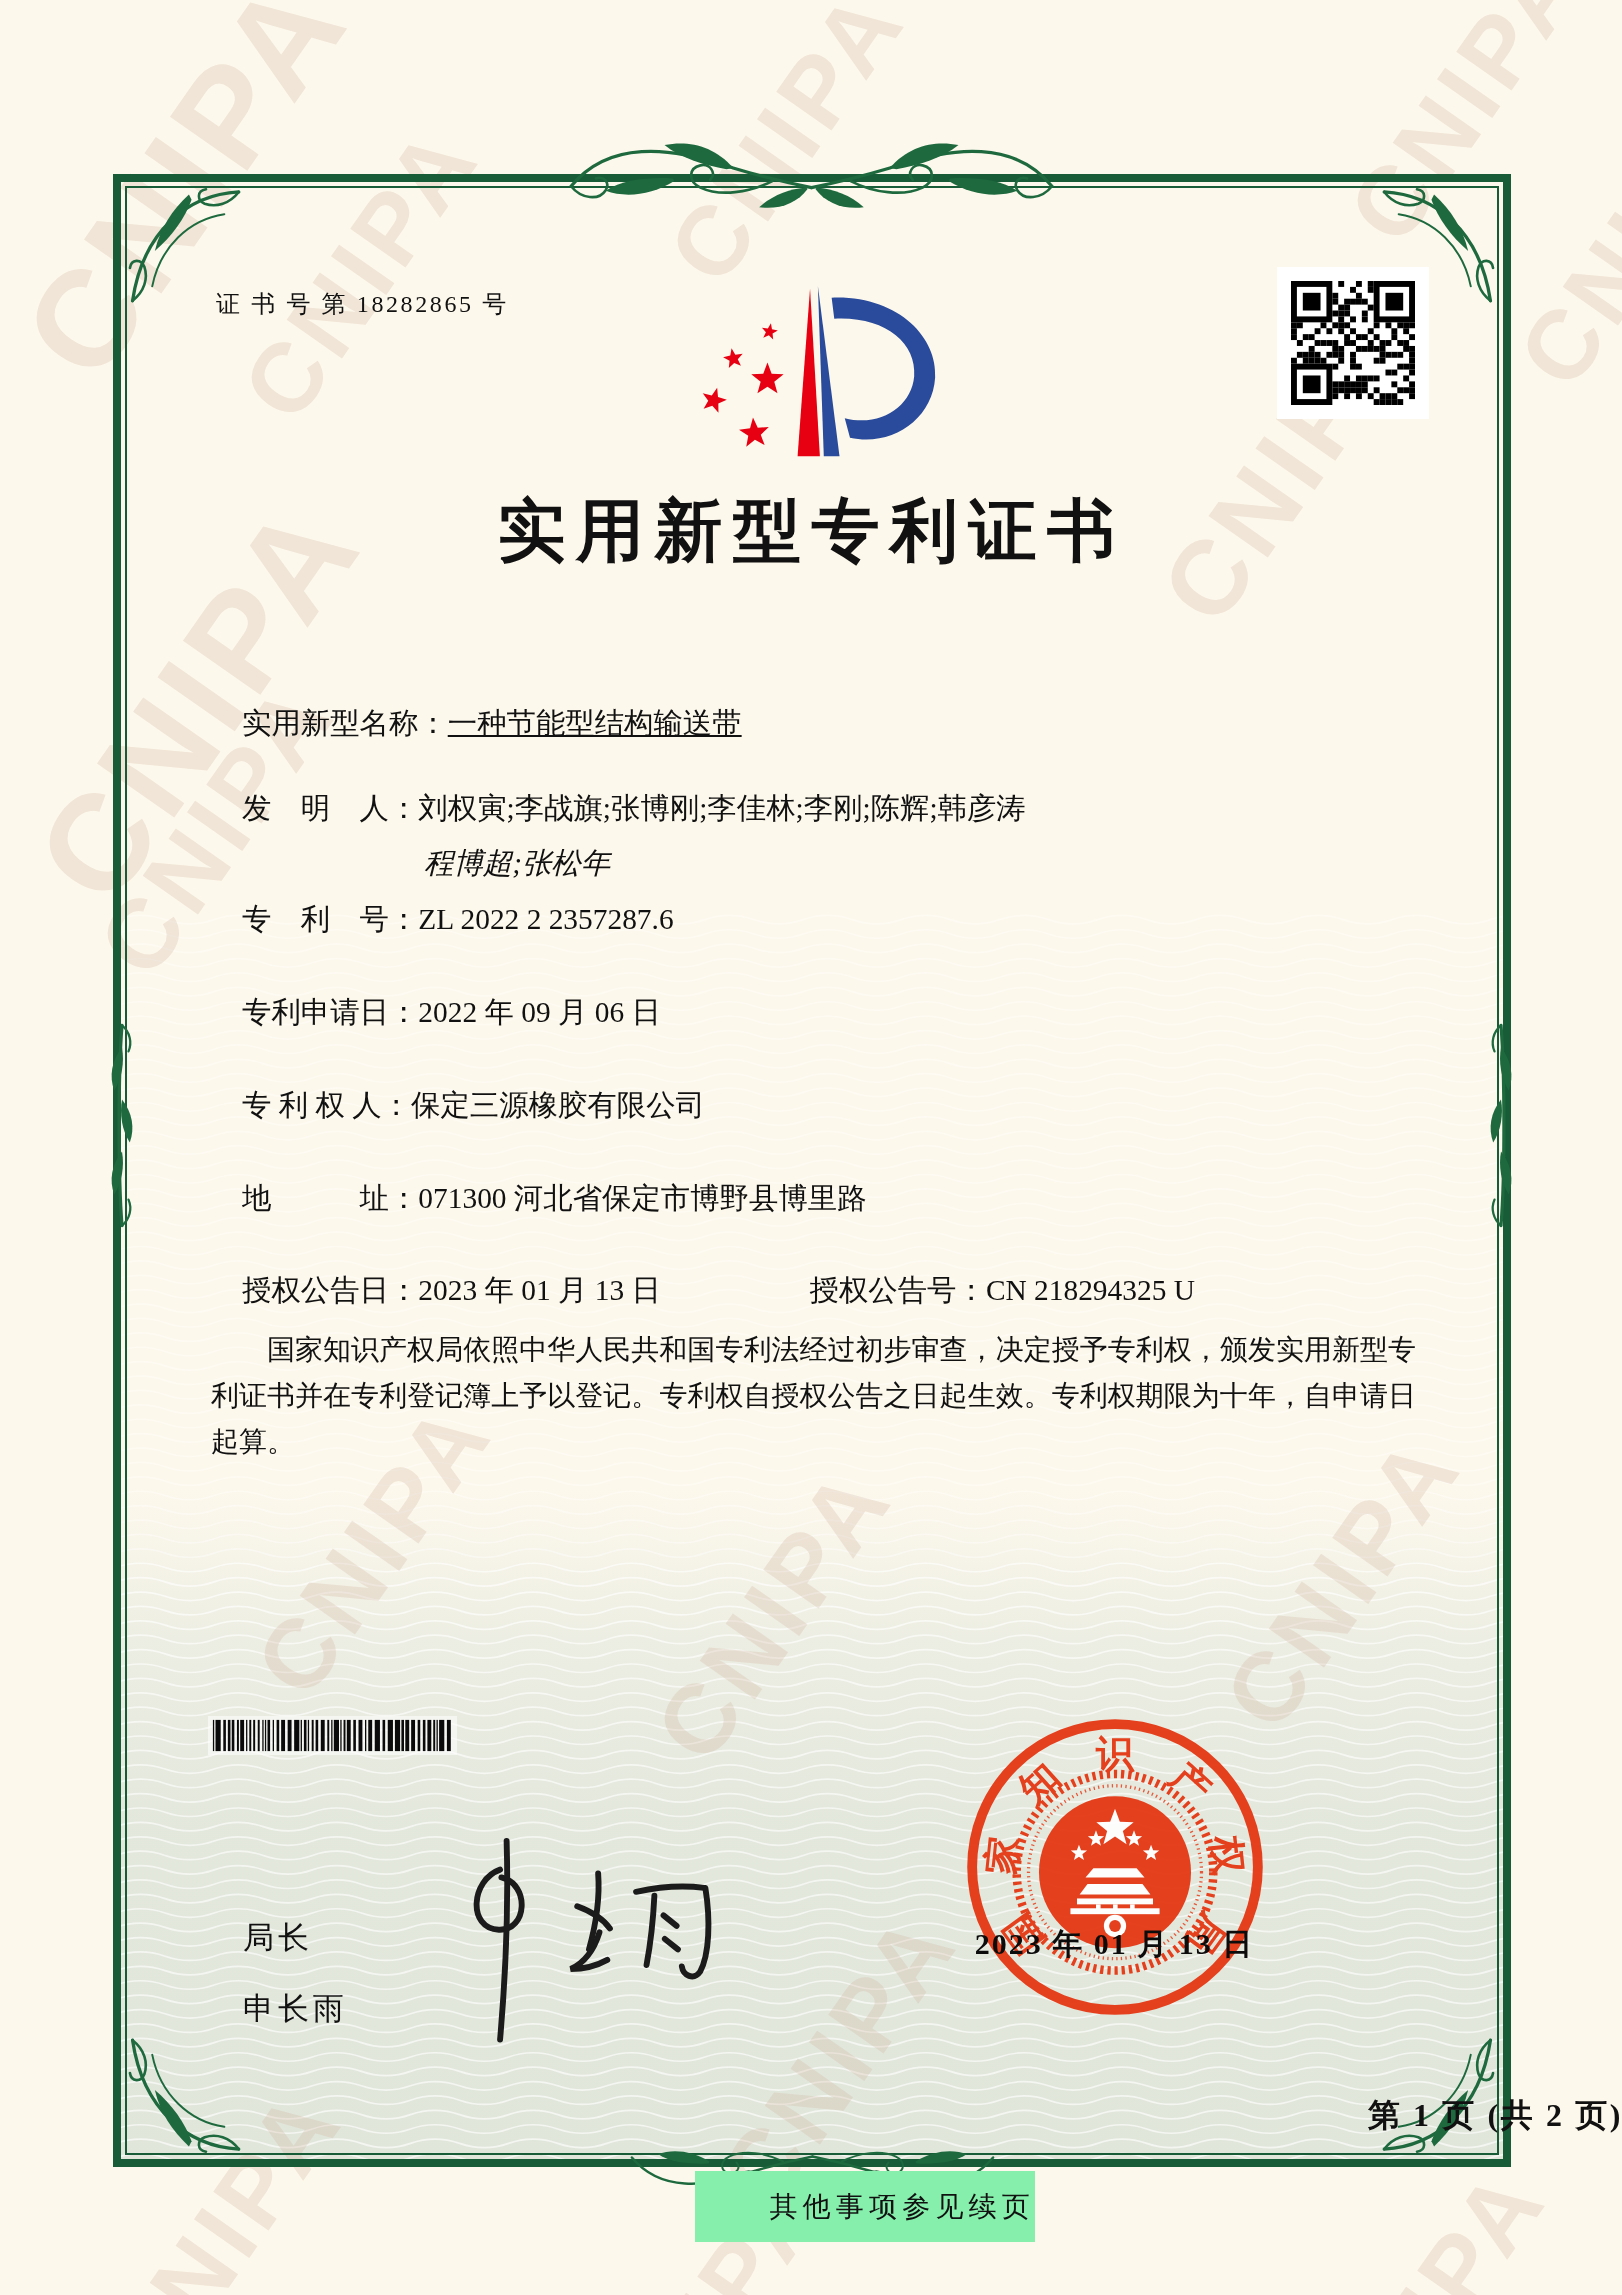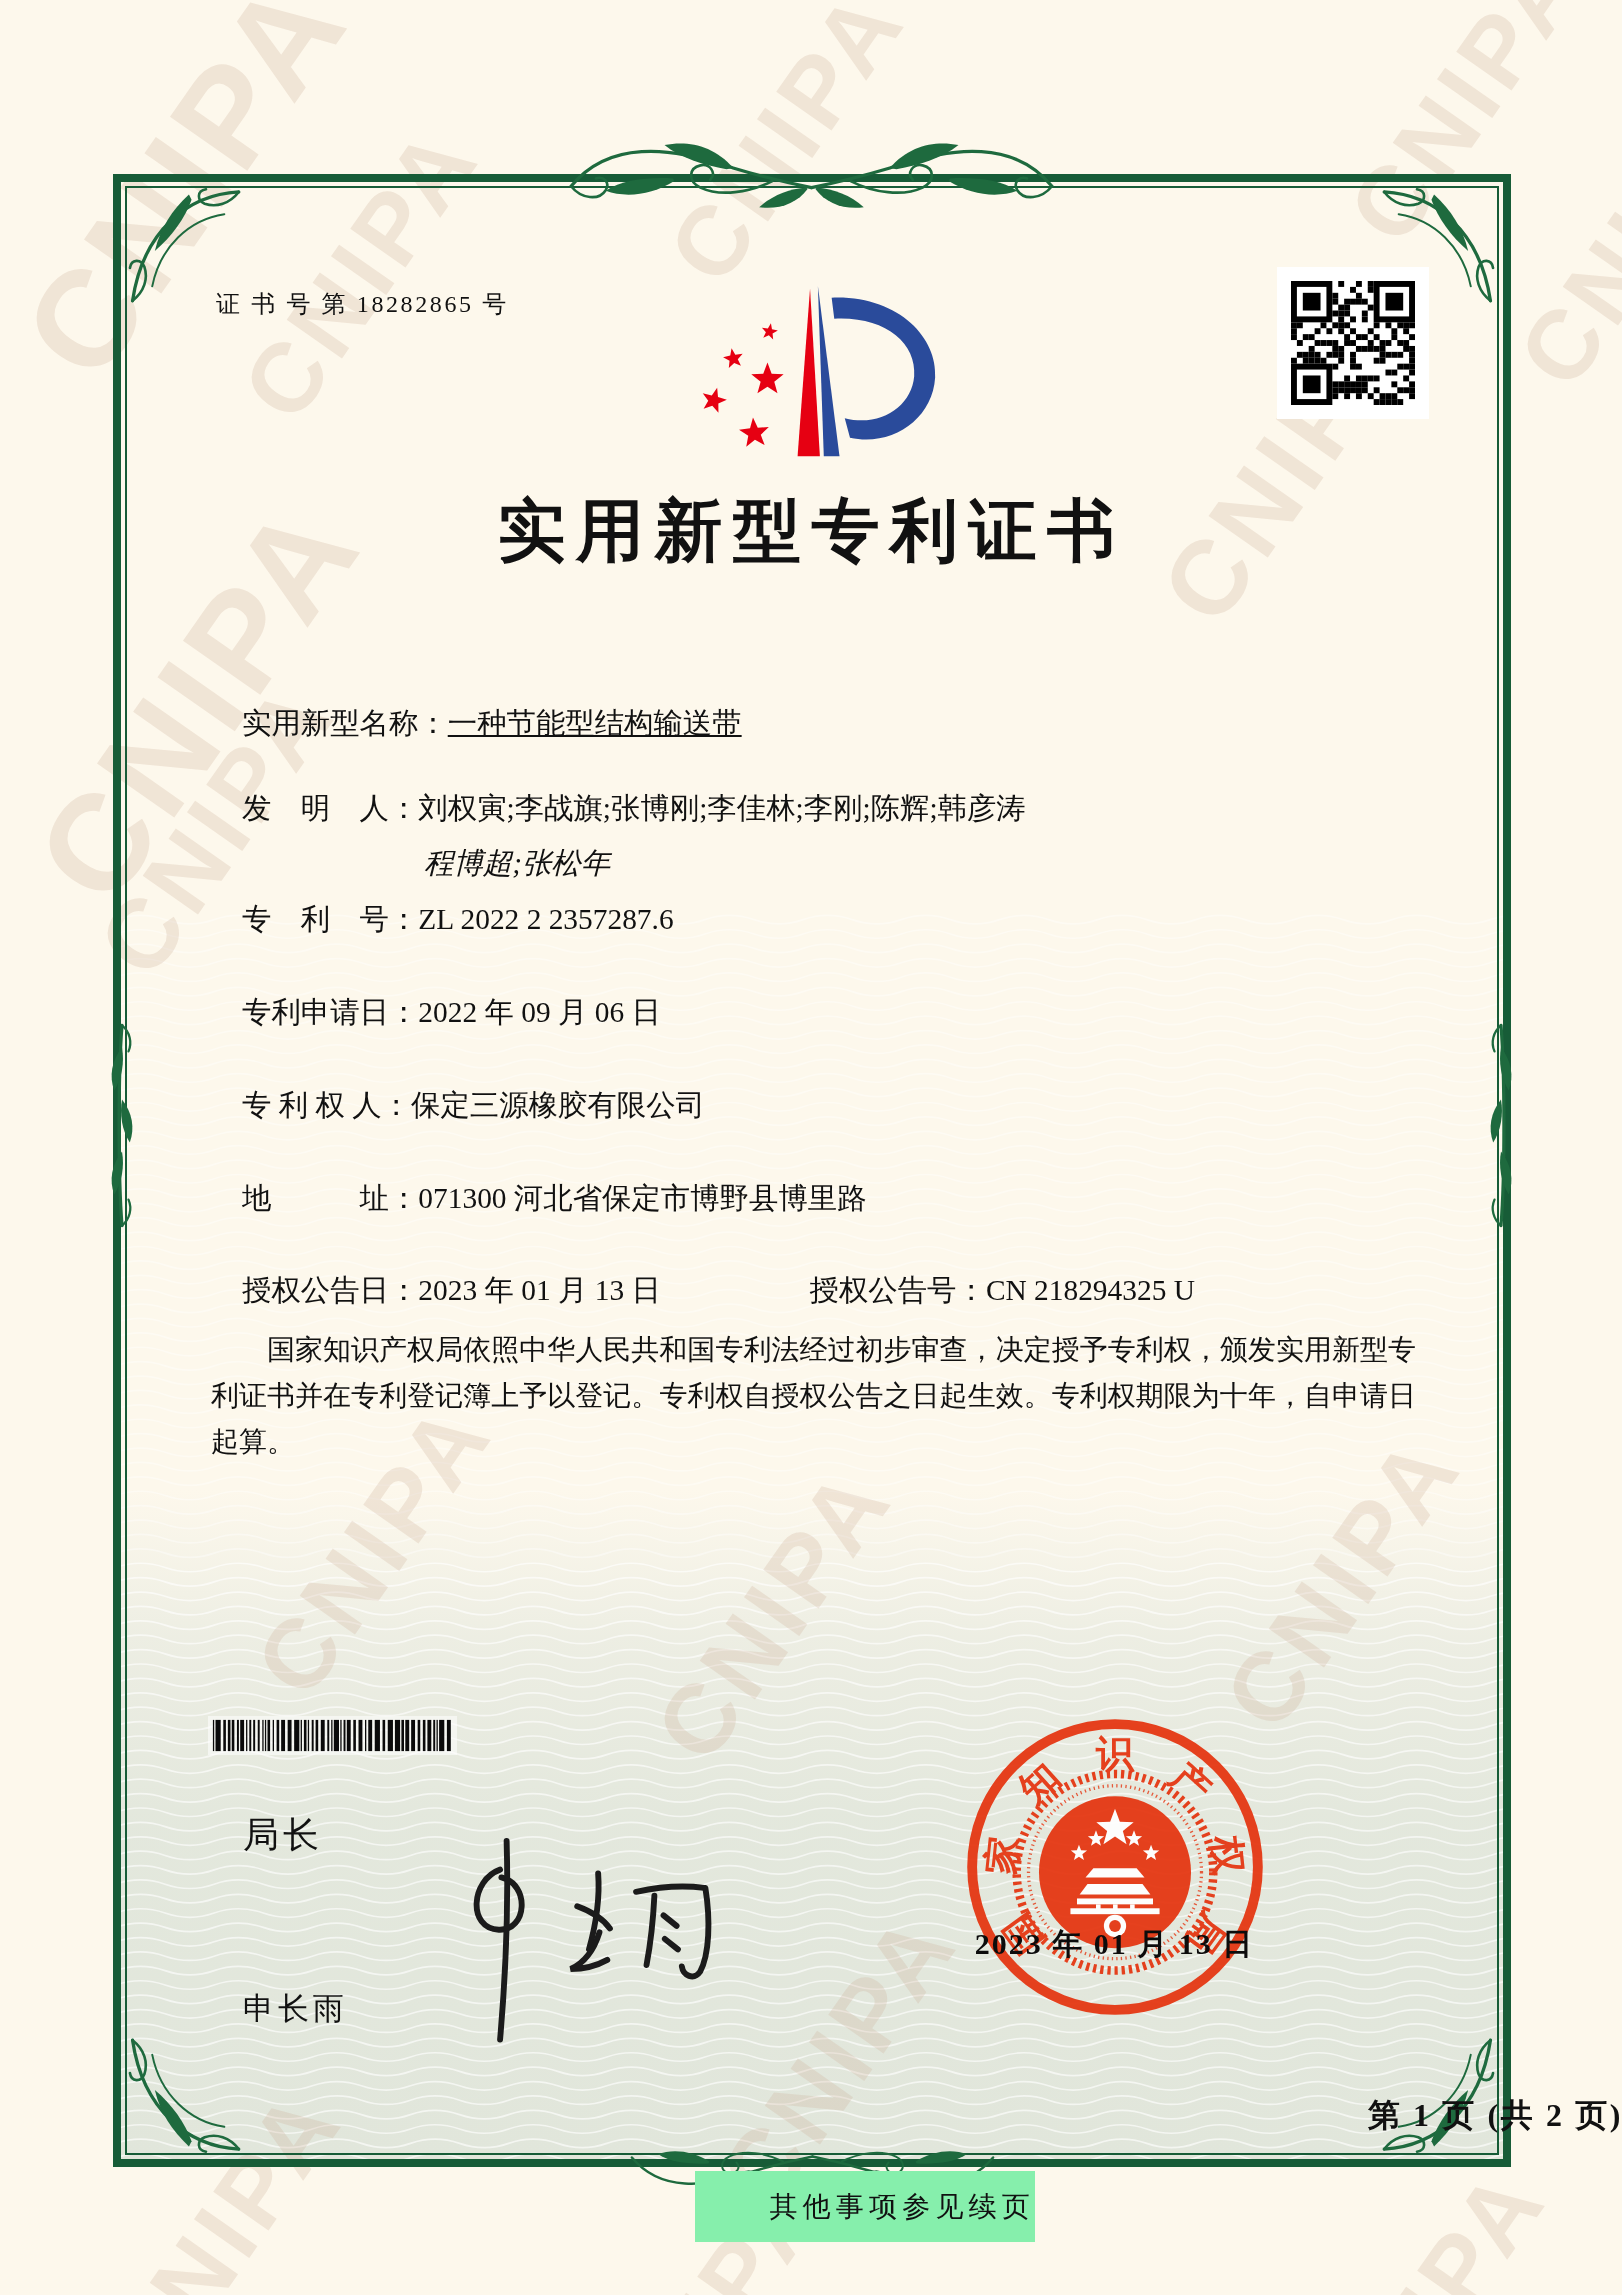--- a/index.html
+++ b/index.html
@@ -23,21 +23,21 @@
   #qr{position:absolute;left:13.7px;top:13.7px;}
   #title{left:0;top:486px;width:1623px;text-align:center;font-size:68px;font-weight:bold;letter-spacing:10.5px;}
 
   .row{position:absolute;left:242px;font-size:29.4px;z-index:4;white-space:nowrap;}
   .row .lbl{display:inline-block;}
   .val{white-space:nowrap;}
   #body-text{position:absolute;left:211px;top:1327px;width:1205px;font-size:28px;line-height:46px;text-align:justify;z-index:4;}
   #body-text p{margin:0;text-indent:2em;}
 
   #barcode-box{position:absolute;left:208px;top:1716px;width:249px;height:39px;background:rgba(255,255,255,0.55);z-index:4;}
-  #director-label{left:243px;top:1811px;font-size:36px;letter-spacing:3.9px;z-index:5;}
+  #director-label{left:243px;top:1917px;font-size:31px;letter-spacing:3.9px;z-index:5;}
   #director-name{left:243px;top:1988px;font-size:31px;letter-spacing:3.9px;z-index:5;}
   #signature{position:absolute;left:402px;top:1829px;z-index:5;}
 
   #seal{position:absolute;left:961px;top:1713px;z-index:5;opacity:0.93;}
   #seal-date{position:absolute;left:918px;top:1924px;width:393px;text-align:center;font-size:30px;font-weight:600;letter-spacing:2px;color:#0c0c0c;z-index:6;}
 
   #footer-page{left:0;top:2094px;width:1623px;text-align:right;font-size:32px;letter-spacing:2.6px;z-index:4;font-weight:bold;}
   #continuation-box{position:absolute;left:695px;top:2171px;width:340px;height:71px;background:#86efac;z-index:4;display:flex;align-items:center;justify-content:flex-end;}
   #continuation-note{font-size:28px;letter-spacing:5.2px;}
 </style>

